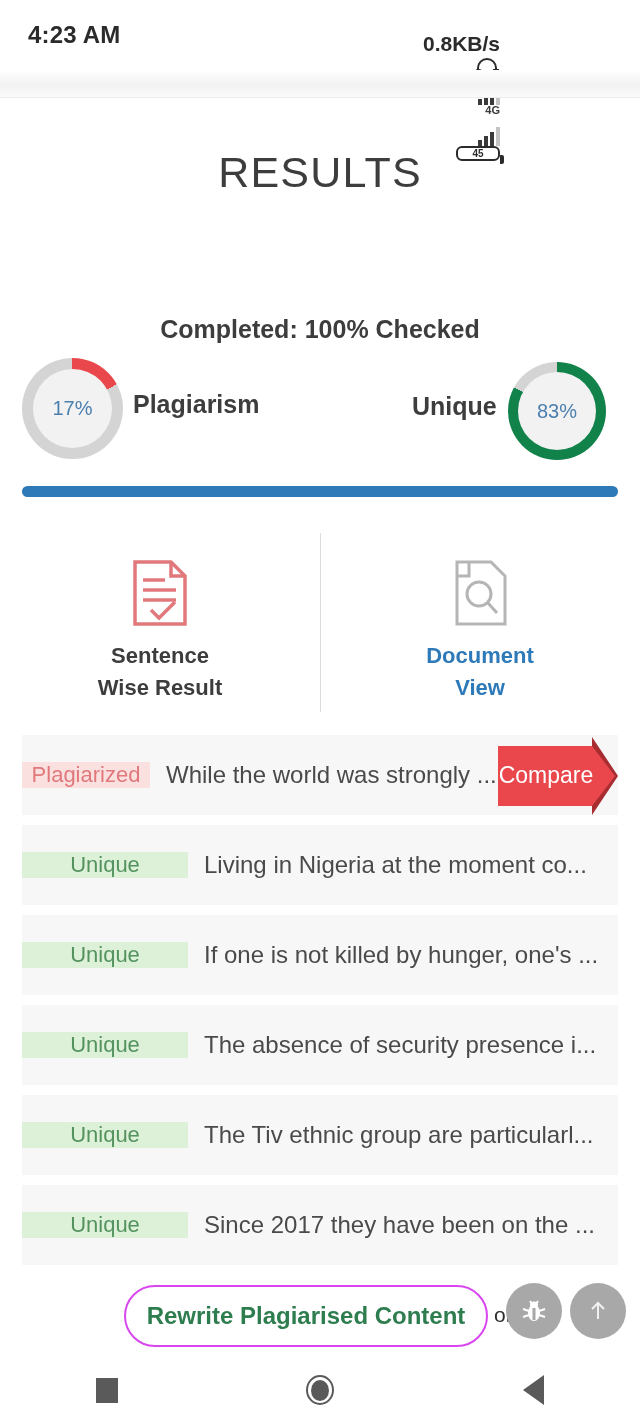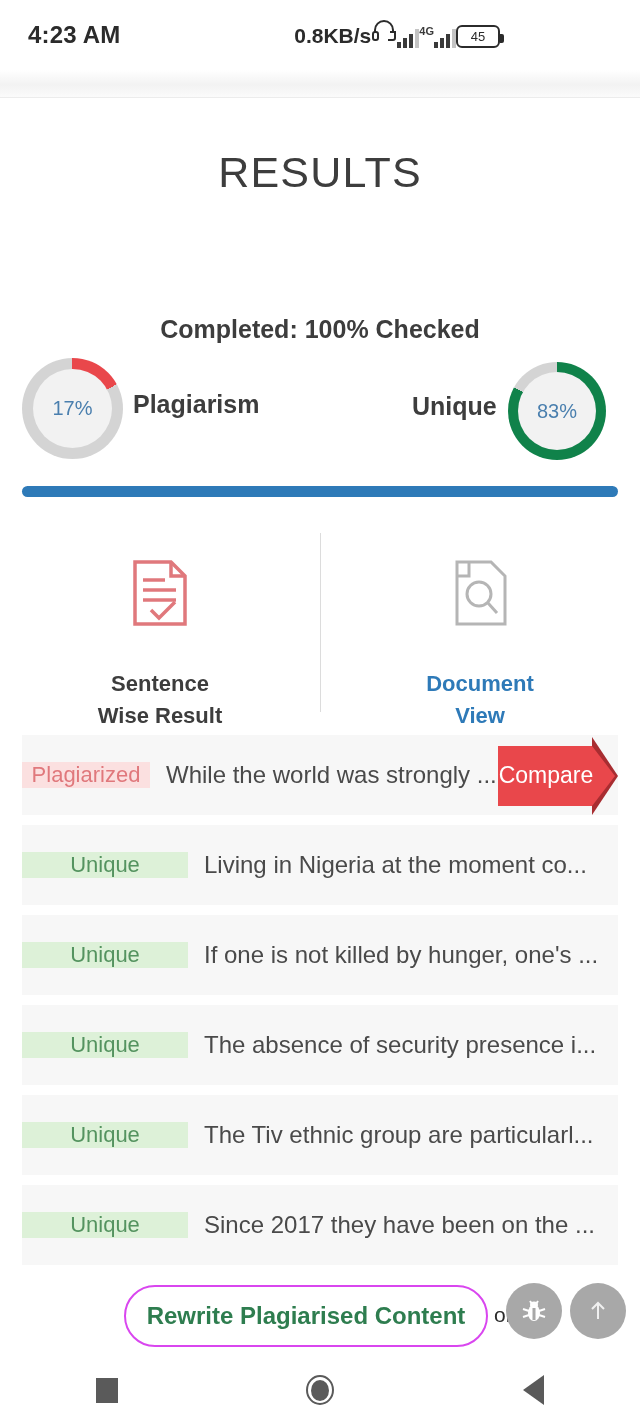--- a/index.html
+++ b/index.html
@@ -16,35 +16,35 @@
     position: absolute; top: 0; left: 0; width: 640px; height: 70px;
     display: flex; align-items: center; background: #fff;
   }
   .sb-time {
     position: absolute; left: 28px; top: 21px;
     font-size: 24px; font-weight: bold; color: #2b2b2b;
     letter-spacing: 0.2px;
   }
   .sb-speed { font-size: 21px; font-weight: bold; color: #2b2b2b; }
   .sb-icons {
-    position: absolute; right: 140px; top: 20px;
-    display: flex; align-items: flex-end; gap: 0; height: 28px;
+    position: absolute; right: 140px; top: 32px;
+    display: flex; align-items: flex-end; gap: 0; height: 28px; flex-direction: column;
   }
   .bars { display: flex; align-items: flex-end; gap: 2px; height: 20px; }
   .bars i { display: block; width: 4px; background: #8b8b8b; }
   .bars i:nth-child(1){ height: 6px; background:#3a3a3a;}
   .bars i:nth-child(2){ height: 10px; background:#3a3a3a;}
   .bars i:nth-child(3){ height: 14px; background:#3a3a3a;}
   .bars i:nth-child(4){ height: 19px; background:#c4c4c4;}
   .bars.second i:nth-child(4){ background:#c4c4c4;}
   .net-label { font-size: 11px; font-weight: bold; color:#3a3a3a; line-height: 1; margin-bottom: 11px; }
   .batt {
     width: 44px; height: 23px; border: 2px solid #2b2b2b; border-radius: 6px;
     display: flex; align-items: center; justify-content: center;
-    font-size: 13px; font-weight: normal; color: #2b2b2b; position: relative;
+    font-size: 10px; font-weight: bold; color: #2b2b2b; position: relative;
   }
   .batt:after {
     content:""; position:absolute; right:-6px; top:7px; width:4px; height:9px;
     background:#2b2b2b; border-radius:0 2px 2px 0;
   }
 
   
   .chrome-strip {
     position: absolute; top: 70px; left: 0; width: 640px; height: 28px;
     background: linear-gradient(to bottom, #ffffff 0%, #f2f2f2 55%, #fbfbfb 100%);
@@ -107,21 +107,21 @@
     width: 596px; height: 11px; background: #2e7ab8; border-radius: 6px;
   }
 
   
   .tabs {
     position: absolute; top: 530px; left: 0; width: 640px; height: 185px;
     display: flex;
   }
   .tab {
     flex: 1; display: flex; flex-direction: column; align-items: center;
-    padding-top: 28px; position: relative; gap: 28px;
+    padding-top: 28px; position: relative;
   }
   .tab + .tab:before {
     content: ""; position: absolute; left: 0; top: 3px; bottom: 3px;
     width: 1px; background: #dcdcdc;
   }
   .tab-icon { width: 62px; height: 70px; display: block; margin-bottom: 12px; }
   .tab-label {
     font-size: 22px; line-height: 32px; text-align: center; font-weight: bold;
   }
   .tab-label.active { color: #3d3d3d; }

